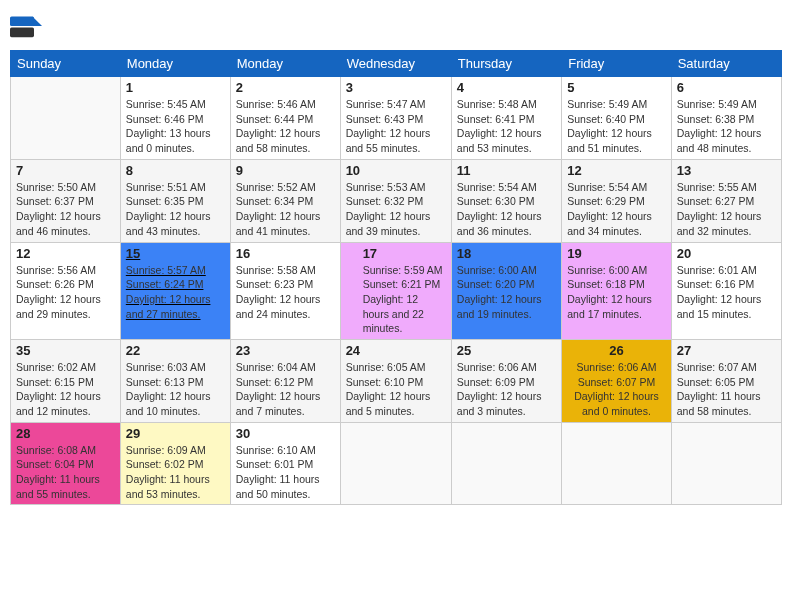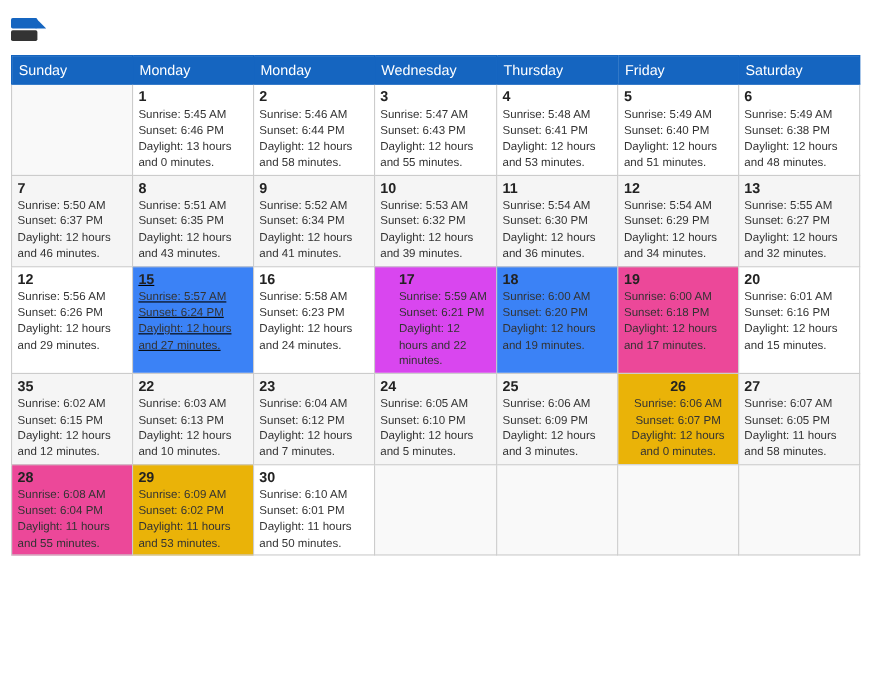--- a/index.html
+++ b/index.html
@@ -180,29 +180,29 @@
           <div class="day-info">Sunrise: 5:56 AM<br>Sunset: 6:26 PM<br>Daylight: 12 hours and 29 minutes.</div>
         </td>
         <td style="background: #3b82f6; text-decoration: underline;">
           <div class="day-num">15</div>
           <div class="day-info">Sunrise: 5:57 AM<br>Sunset: 6:24 PM<br>Daylight: 12 hours and 27 minutes.</div>
         </td>
         <td style="background: rgb(255, 255, 255);">
           <div class="day-num">16</div>
           <div class="day-info">Sunrise: 5:58 AM<br>Sunset: 6:23 PM<br>Daylight: 12 hours and 24 minutes.</div>
         </td>
-        <td style="background: #d946ef; padding-left: 22px;">
+        <td style="background: #f0abfc; padding-left: 22px;">
           <div class="day-num">17</div>
           <div class="day-info">Sunrise: 5:59 AM<br>Sunset: 6:21 PM<br>Daylight: 12 hours and 22 minutes.</div>
         </td>
         <td style="background: #3b82f6; margin-top: 32px;">
           <div class="day-num">18</div>
           <div class="day-info">Sunrise: 6:00 AM<br>Sunset: 6:20 PM<br>Daylight: 12 hours and 19 minutes.</div>
         </td>
-        <td style="background: #ec4899;">
+        <td style="background: #f0abfc;">
           <div class="day-num">19</div>
           <div class="day-info">Sunrise: 6:00 AM<br>Sunset: 6:18 PM<br>Daylight: 12 hours and 17 minutes.</div>
         </td>
         <td style="background: rgb(255, 255, 255);">
           <div class="day-num">20</div>
           <div class="day-info">Sunrise: 6:01 AM<br>Sunset: 6:16 PM<br>Daylight: 12 hours and 15 minutes.</div>
         </td>
       </tr>
       <tr>
         <td style="background: rgb(245, 245, 245);">
@@ -232,21 +232,21 @@
         <td style="background: rgb(245, 245, 245);">
           <div class="day-num">27</div>
           <div class="day-info">Sunrise: 6:07 AM<br>Sunset: 6:05 PM<br>Daylight: 11 hours and 58 minutes.</div>
         </td>
       </tr>
       <tr>
         <td style="background: #ec4899;">
           <div class="day-num">28</div>
           <div class="day-info">Sunrise: 6:08 AM<br>Sunset: 6:04 PM<br>Daylight: 11 hours and 55 minutes.</div>
         </td>
-        <td style="background: #eab308; margin-top: 28px;">
+        <td style="background: #fef9c3; margin-top: 28px;">
           <div class="day-num">29</div>
           <div class="day-info">Sunrise: 6:09 AM<br>Sunset: 6:02 PM<br>Daylight: 11 hours and 53 minutes.</div>
         </td>
         <td style="background: rgb(255, 255, 255);">
           <div class="day-num">30</div>
           <div class="day-info">Sunrise: 6:10 AM<br>Sunset: 6:01 PM<br>Daylight: 11 hours and 50 minutes.</div>
         </td>
         <td class="empty" style="background: rgb(249, 249, 249);"></td>
         <td class="empty" style="background: rgb(249, 249, 249);"></td>
         <td class="empty" style="background: rgb(249, 249, 249);"></td>

